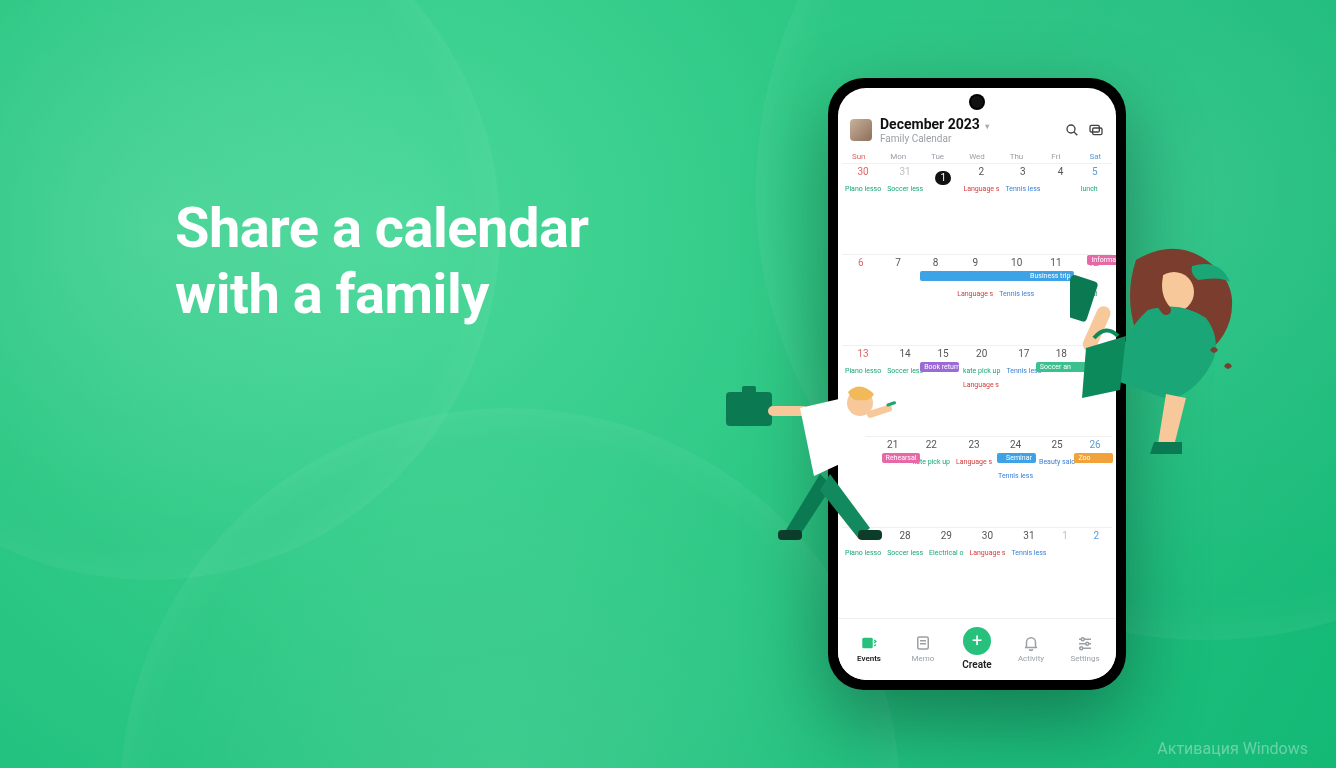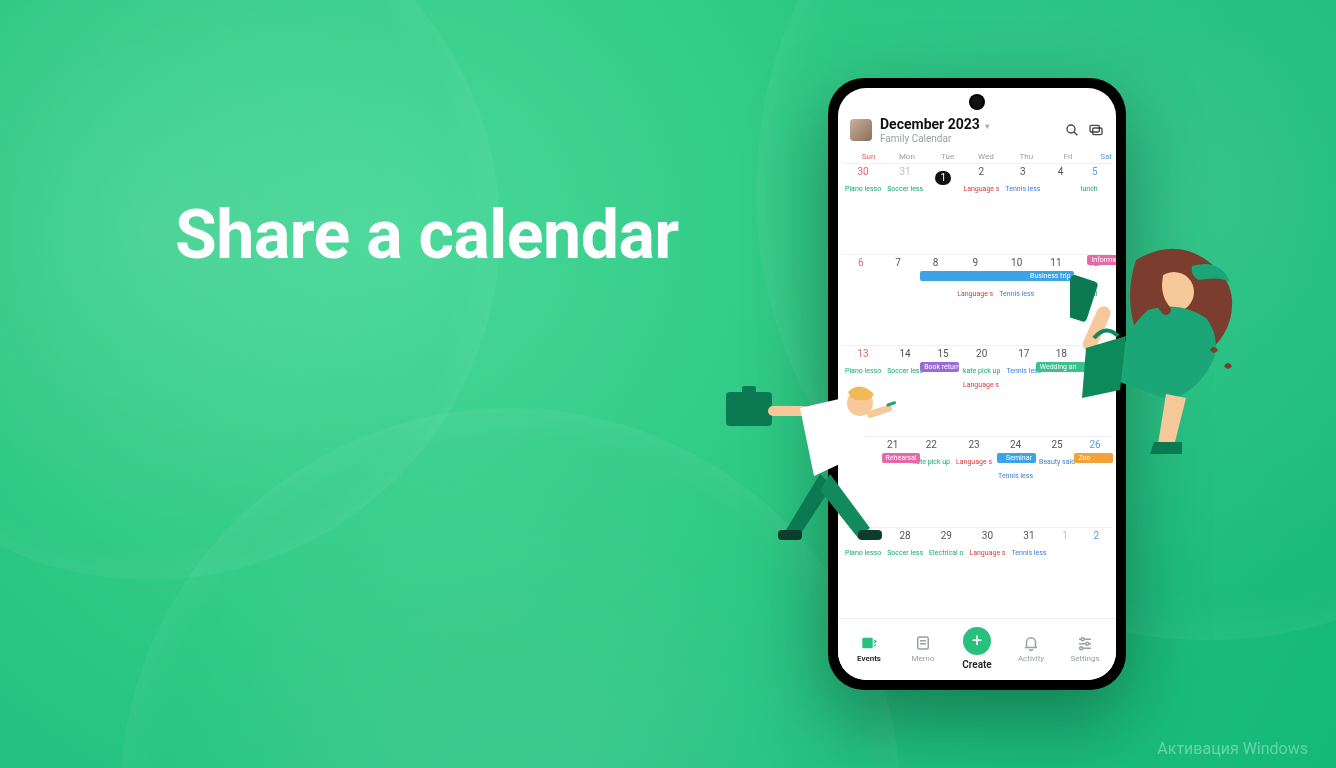--- a/index.html
+++ b/index.html
@@ -21,21 +21,21 @@
   .leaf.b { width: 900px; height: 900px; right: -320px; top: -260px; }
   .leaf.c { width: 780px; height: 780px; left: 120px; bottom: -420px; }
 
   .tagline {
     position: absolute;
     left: 175px; top: 195px;
     color: #fff;
     line-height: 1.18;
   }
   .tagline h1 {
-    font-size: 68px;
+    font-size: 56px;
     font-weight: 700;
     letter-spacing: -0.5px;
   }
   .pill {
     position: absolute;
     left: 175px; top: 485px;
     padding: 22px 48px;
     background: rgba(0,0,0,0.18);
     border-radius: 999px;
     color: #fff;
@@ -82,21 +82,21 @@
     font-size: 14px; font-weight: 700; color: #111;
   }
   .hdr .caret { font-size: 8px; color: #aaa; margin-left: 2px; }
   .hdr .sub { font-size: 10px; color: #9aa0a6; margin-top: 1px; }
   .hdr .icn { width: 16px; height: 16px; color: #444; display: flex; align-items: center; justify-content: center; }
   .hdr .icn svg { width: 16px; height: 16px; }
 
   .weekdays {
     display: grid; grid-template-columns: repeat(7,1fr);
     padding: 2px 4px;
-    font-size: 8px; color: #9aa0a6; text-align: right; gap: 6px;
+    font-size: 8px; color: #9aa0a6; text-align: center; gap: 6px;
   }
   .weekdays .sun { color: #e06666; }
   .weekdays .sat { color: #5a9bd5; }
 
   .grid {
     flex: 1;
     display: grid;
     grid-template-rows: repeat(5, 1fr);
     padding: 0 4px;
   }
@@ -176,21 +176,21 @@
 <body>
 
 <div class="bg">
   <div class="leaf a"></div>
   <div class="leaf b"></div>
   <div class="leaf c"></div>
 
   <div class="tagline">
     <h1>
       <span>Share a calendar</span><br>
-      <br>
+      <span>with a family</span><br>
     </h1>
   </div>
 
 
   <div class="runner">
     <svg viewBox="0 0 180 200">
 
       <rect x="6" y="14" width="46" height="34" rx="4" fill="#0b7a52"></rect>
       <rect x="22" y="8" width="14" height="8" rx="2" fill="#0b7a52"></rect>
 
@@ -404,21 +404,21 @@
               </div>
               <div class="ev" style="visibility: hidden;"></div>
             </div>
             <div class="cell">
               <div class="dnwrap">
                 <span class="dn sat">19</span>
               </div>
               <div class="ev" style="visibility: hidden;"></div>
             </div>
             <div class="span-ev f-purple" style="left: 28.5714%; width: 14.2857%; top: 16px; margin-left: 1px; margin-right: 1px;">Book return</div>
-            <div class="span-ev f-teal" style="left: 71.4286%; width: 28.5714%; top: 16px; margin-left: 1px; margin-right: 1px;">Wedding an</div>
+            <div class="span-ev f-teal" style="left: 71.4286%; width: 28.5714%; top: 16px; margin-left: 1px; margin-right: 1px;">Soccer an</div>
           </div>
           <div class="wk">
             <div class="cell">
               <div class="dnwrap">
                 <span class="dn sun">20</span>
               </div>
             </div>
             <div class="cell">
               <div class="dnwrap">
                 <span class="dn">21</span>

